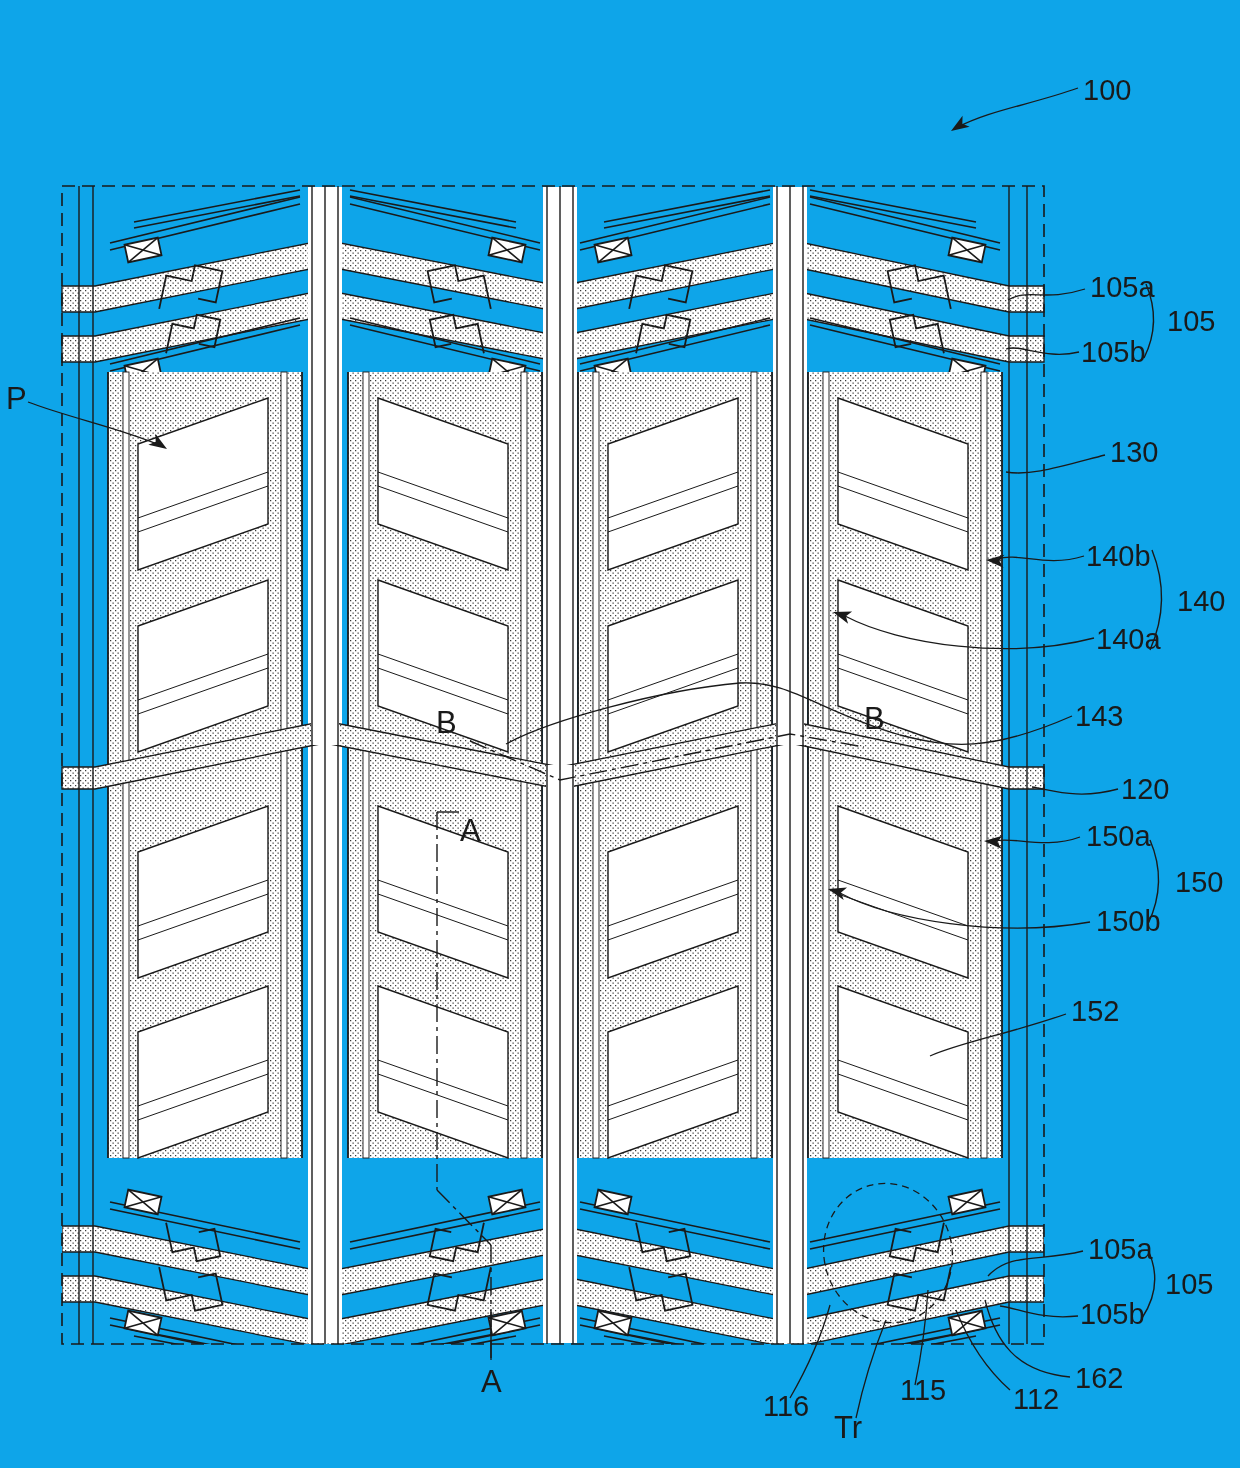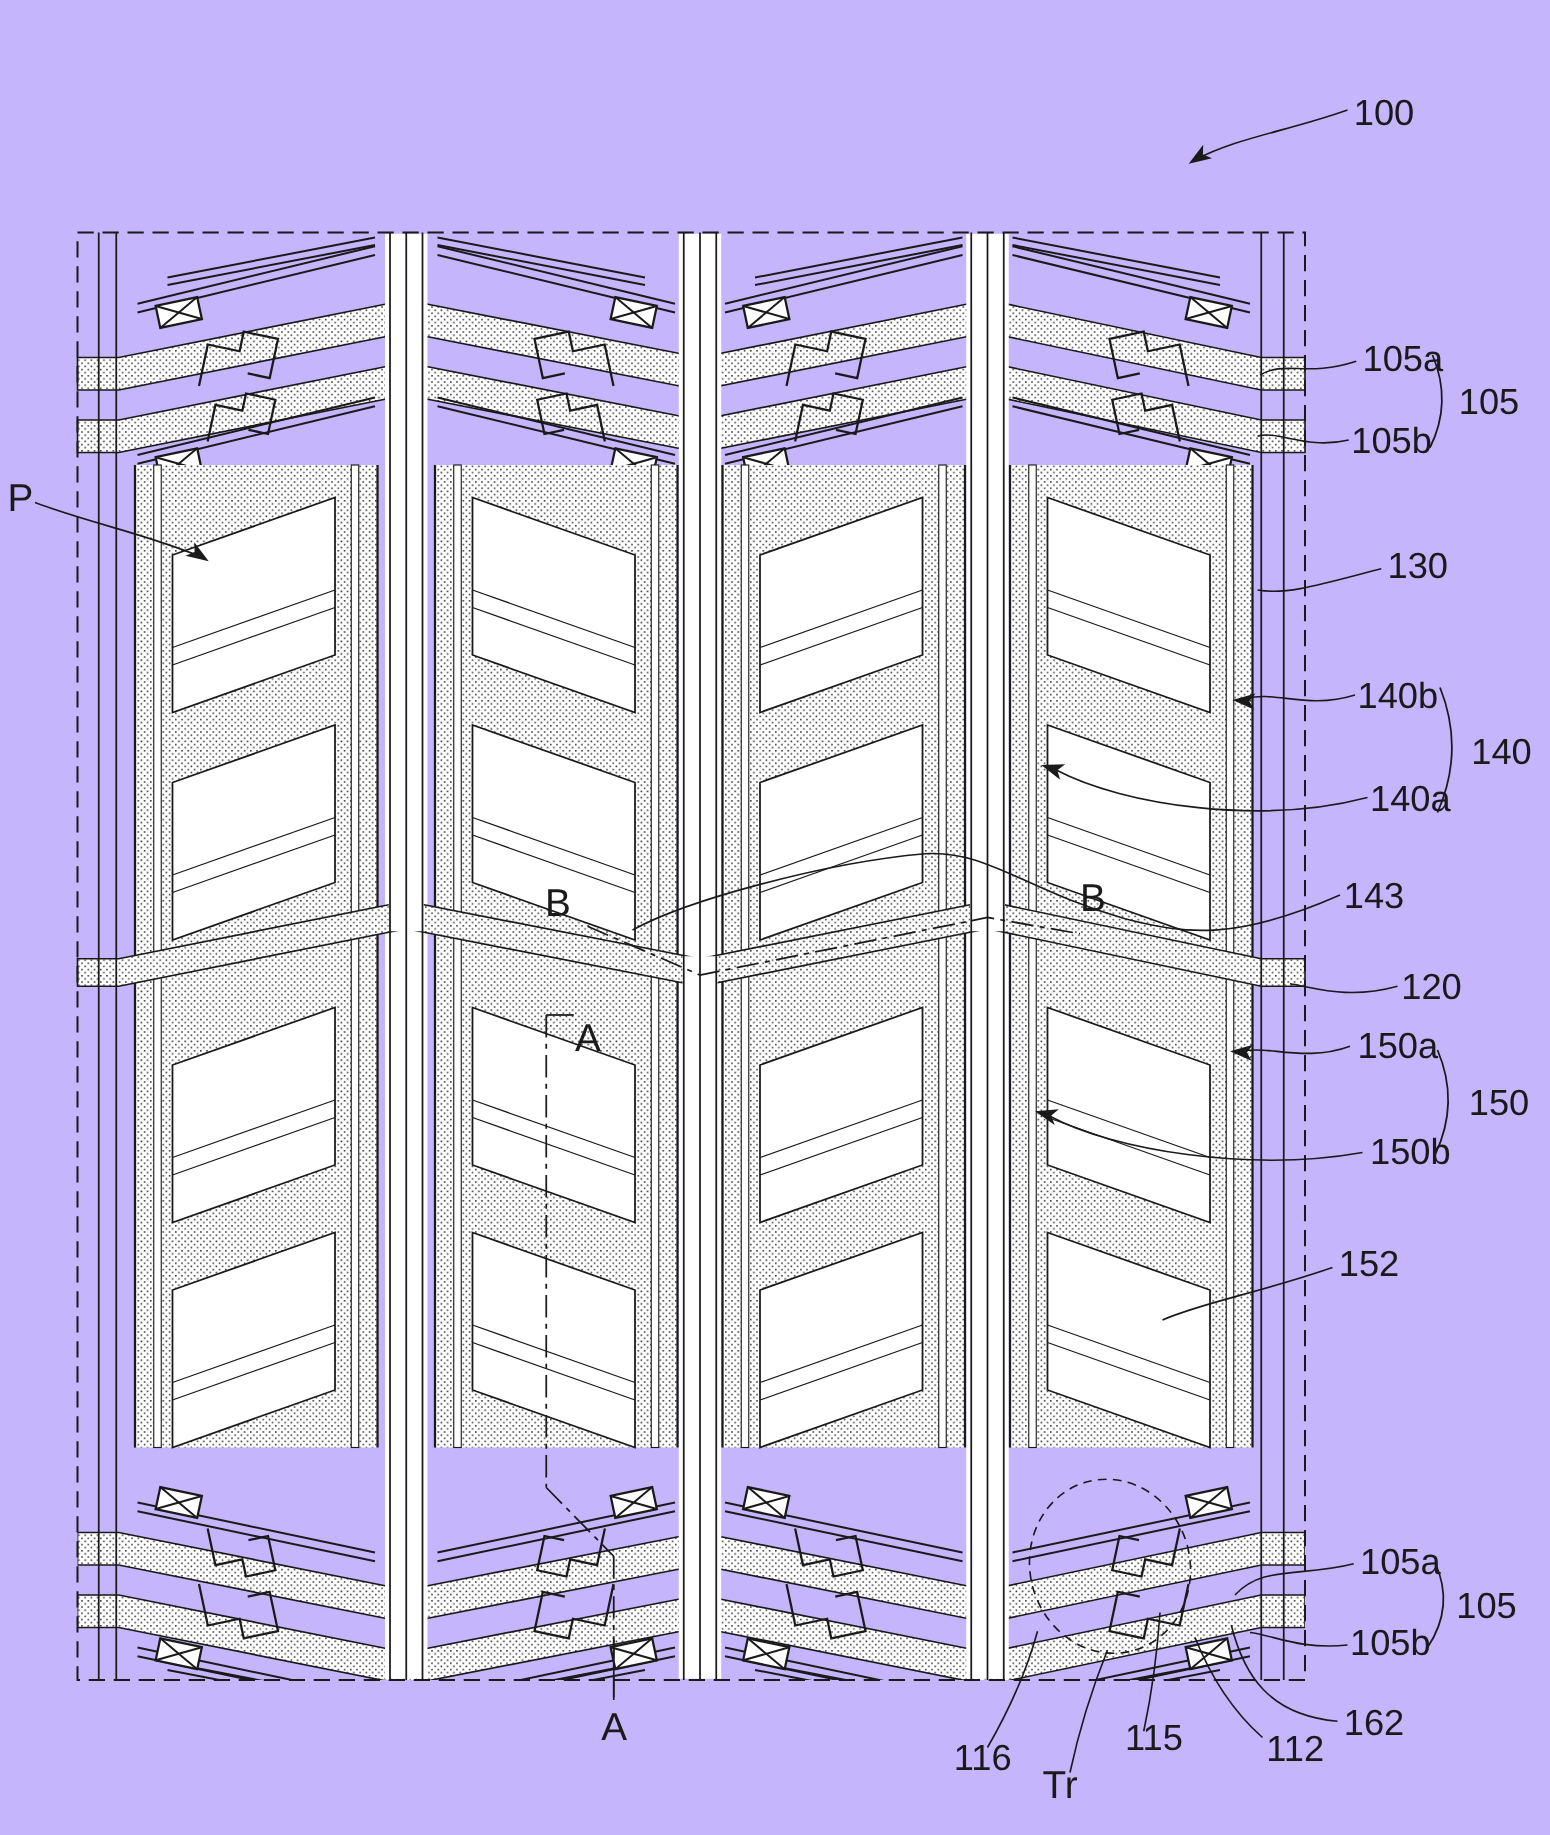--- a/index.html
+++ b/index.html
@@ -1,16 +1,16 @@
 <!DOCTYPE html>
 <html><head>
 <meta charset="utf-8">
 <style>
   html,body{margin:0;padding:0;background:#fff;}
-  #stage{position:relative;width:1240px;height:1468px;background:#c4b5fd;overflow:hidden;}
+  #stage{position:relative;width:1240px;height:1468px;background:#0ea5e9;overflow:hidden;}
   text{font-family:"Liberation Sans", sans-serif;fill:#1a1a1a;}
   .num{font-size:29px;}
   .letter{font-size:31px;}
   .leader{fill:none;stroke:#1a1a1a;stroke-width:1.3px;}
   .brace{fill:none;stroke:#1a1a1a;stroke-width:1.4px;}
   .arrow{fill:#1a1a1a;stroke:none;}
 </style>
 </head>
 <body>
 

